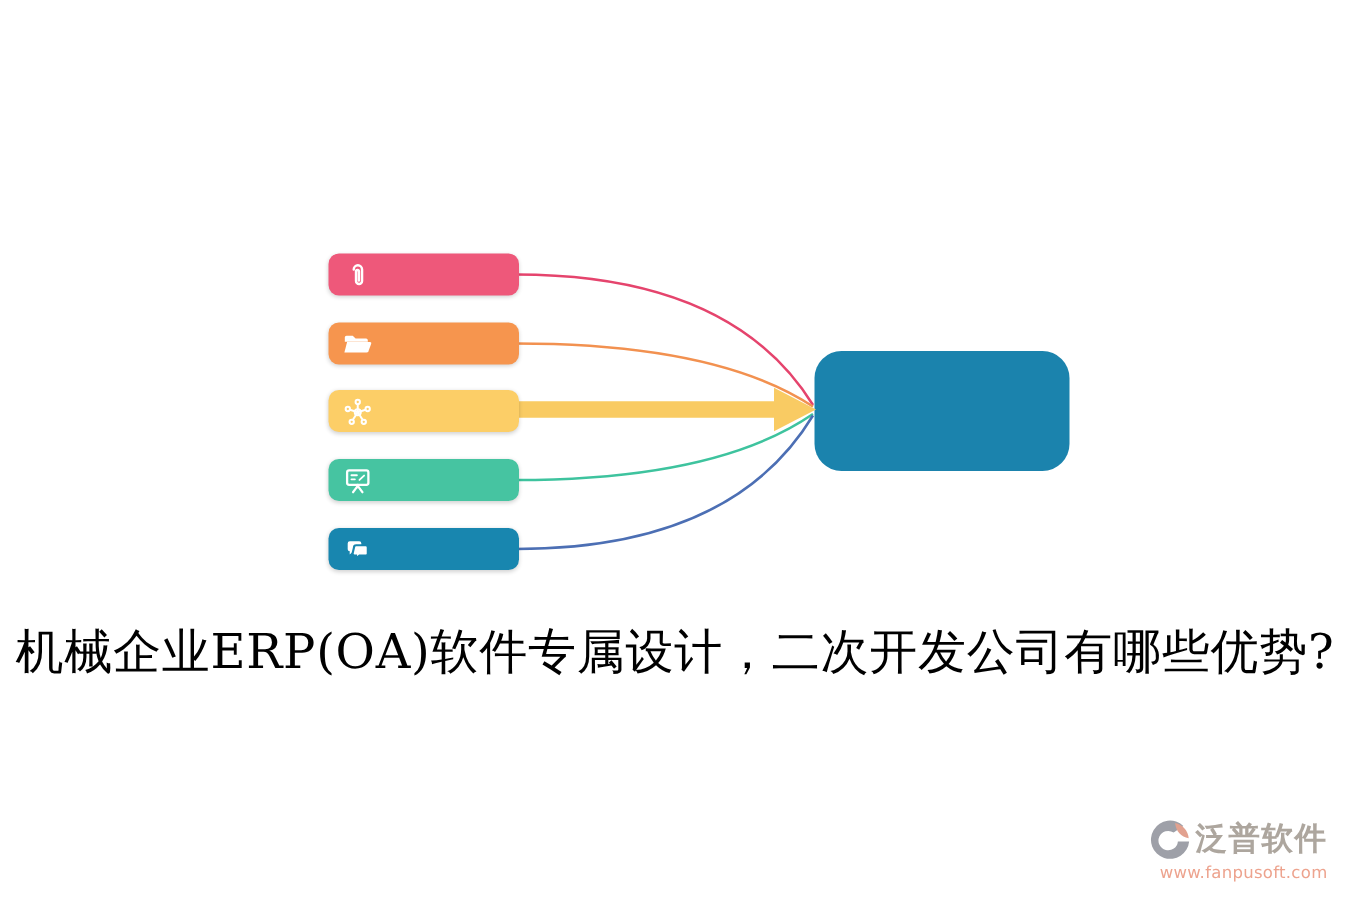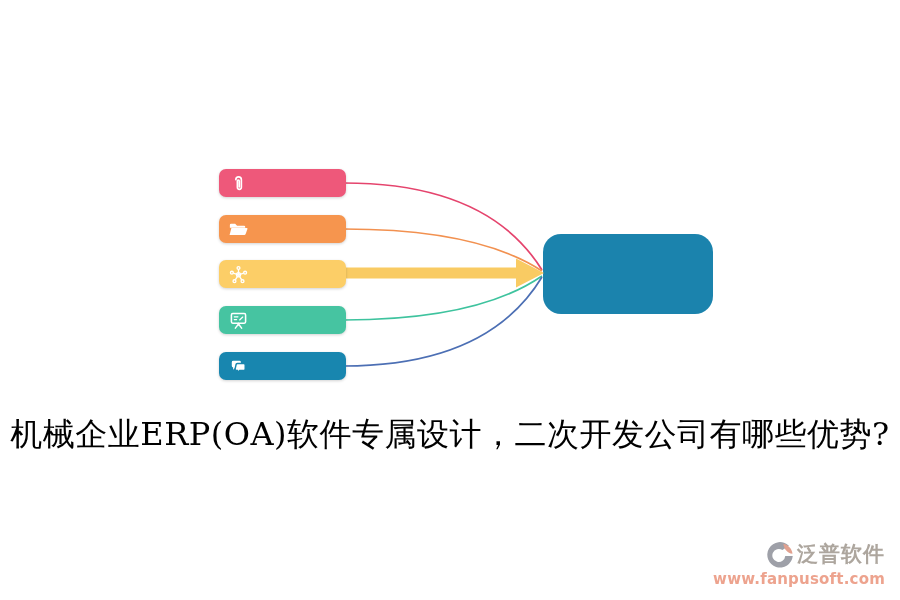--- a/index.html
+++ b/index.html
@@ -26,21 +26,21 @@
   .footer-logo{
     position:absolute;right:15px;bottom:12px;z-index:3;display:flex;flex-direction:column;align-items:flex-end;margin-left:34px;
   }
   .logo-row{display:flex;align-items:center;gap:2px;}
   .logo-mark{width:30px;height:31px;display:block;margin-bottom:-2px;}
   .logo-text{
     font-size:21px;font-weight:700;letter-spacing:1px;line-height:1;
     font-family:"DejaVu Sans","Liberation Sans",sans-serif;
   }
   .logo-url{
-    font-size:15px;font-weight:700;line-height:1.2;margin-top:1px;
+    font-size:11px;font-weight:400;line-height:1.2;margin-top:1px;
     font-family:"DejaVu Sans","Liberation Sans",sans-serif;letter-spacing:.2px;
   }
 </style>
 </head>
 <body>
 
 <div class="canvas">
 
   <svg class="connector-layer" viewBox="0 0 900 600">
     <path d="M344,183 Q488,183 542,270" fill="none" stroke-width="1.7" stroke="#E5446D"></path>

